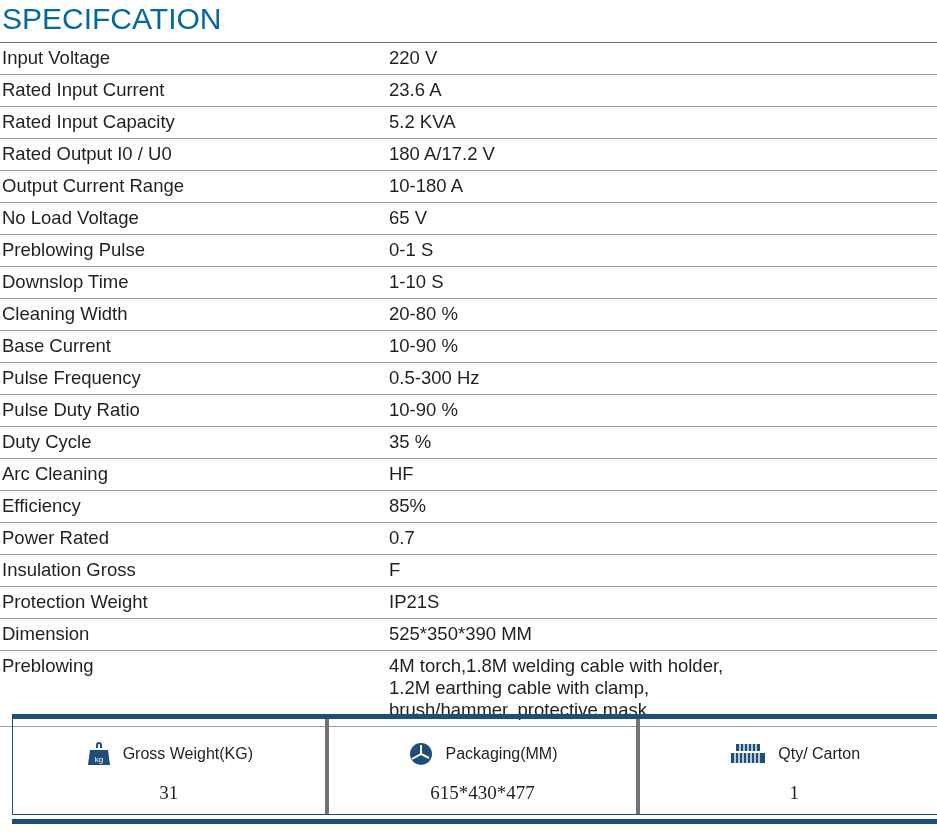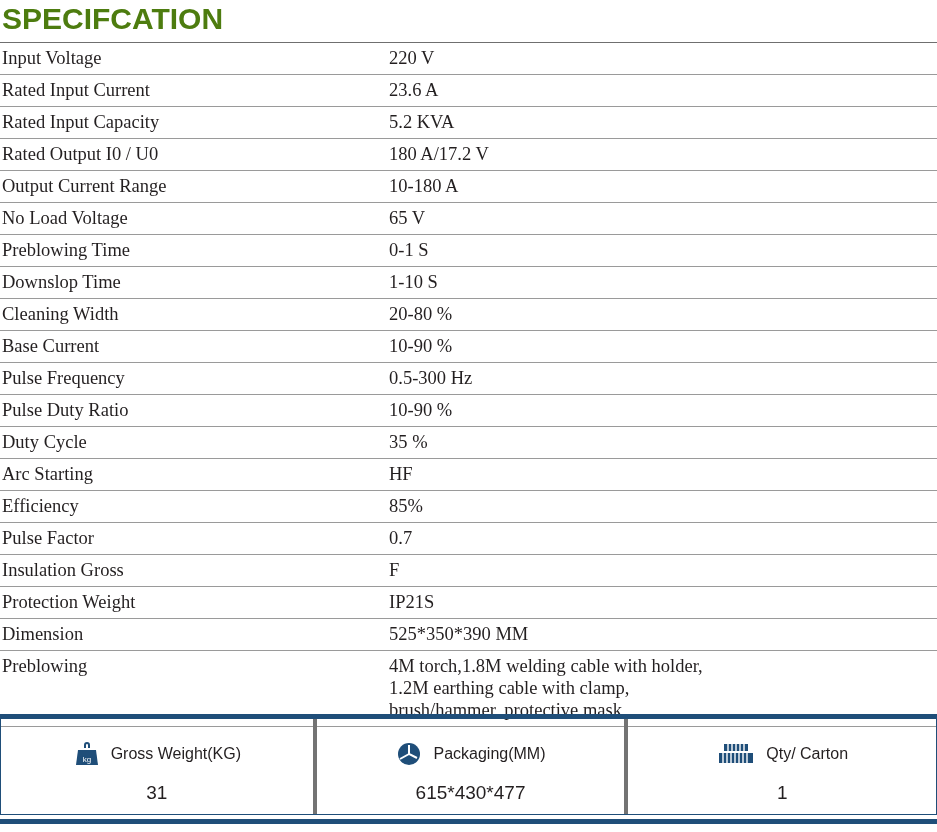--- a/index.html
+++ b/index.html
@@ -15,22 +15,22 @@
     overflow: hidden;
   }
   .page {
     position: relative;
     width: 937px;
     height: 832px;
     box-sizing: border-box;
   }
   .title {
     font-size: 30px;
-    font-weight: bold;
-    color: #4d7c0f;
+    font-weight: normal;
+    color: #0369a1;
     letter-spacing: 0px;
     padding: 2px 0 6px 2px;
     line-height: 34px;
   }
   .spec-table {
     width: 937px;
     border-collapse: collapse;
     table-layout: fixed;
   }
   .spec-table tr {
@@ -38,39 +38,38 @@
   }
   .spec-table tr:first-child {
     border-top: 1px solid #6f6f6f;
   }
   .spec-table td {
     font-size: 18.5px;
     line-height: 22px;
     padding: 4px 0 5px 2px;
     vertical-align: top;
     color: #231f20;
-    font-family: Liberation Serif, serif;
   }
   .spec-table td.label {
     width: 385px;
   }
   .spec-table td.value {
     width: 552px;
   }
   .value-line {
     display: block;
     white-space: pre;
   }
   .last-row-spacer {
     height: 18px;
     border-top: 1px solid #9a9a9a;
   }
   .footer-wrap {
     position: absolute;
-    left: 0;
+    left: 12px;
     bottom: 8px;
     width: 751px;
     text-align: center;
   }
   .footer-rule-top {
     height: 5px;
     background: #1f4e79;
     width: 937px;
   }
   .footer-box {
@@ -103,20 +102,21 @@
   .footer-label {
     font-size: 16px;
     color: #231f20;
     line-height: 22px;
   }
   .footer-value {
     font-size: 19px;
     color: #231f20;
     margin-top: 10px;
     line-height: 22px;
+    font-family: Liberation Serif, serif;
   }
   .footer-rule-bottom {
     height: 5px;
     background: #1f4e79;
     width: 937px;
     margin-top: 4px;
   }
   .icon {
     display: inline-block;
     line-height: 0;
@@ -149,21 +149,21 @@
       </tr>
       <tr>
         <td class="label">Output Current Range</td>
         <td class="value">10-180 A</td>
       </tr>
       <tr>
         <td class="label">No Load Voltage</td>
         <td class="value">65 V</td>
       </tr>
       <tr>
-        <td class="label">Preblowing Time</td>
+        <td class="label">Preblowing Pulse</td>
         <td class="value">0-1 S</td>
       </tr>
       <tr>
         <td class="label">Downslop Time</td>
         <td class="value">1-10 S</td>
       </tr>
       <tr>
         <td class="label">Cleaning Width</td>
         <td class="value">20-80 %</td>
       </tr>
@@ -177,29 +177,29 @@
       </tr>
       <tr>
         <td class="label">Pulse Duty Ratio</td>
         <td class="value">10-90 %</td>
       </tr>
       <tr>
         <td class="label">Duty Cycle</td>
         <td class="value">35 %</td>
       </tr>
       <tr>
-        <td class="label">Arc Starting</td>
+        <td class="label">Arc Cleaning</td>
         <td class="value">HF</td>
       </tr>
       <tr>
         <td class="label">Efficiency</td>
         <td class="value">85%</td>
       </tr>
       <tr>
-        <td class="label">Pulse Factor</td>
+        <td class="label">Power Rated</td>
         <td class="value">0.7</td>
       </tr>
       <tr>
         <td class="label">Insulation Gross</td>
         <td class="value">F</td>
       </tr>
       <tr>
         <td class="label">Protection Weight</td>
         <td class="value">IP21S</td>
       </tr>

